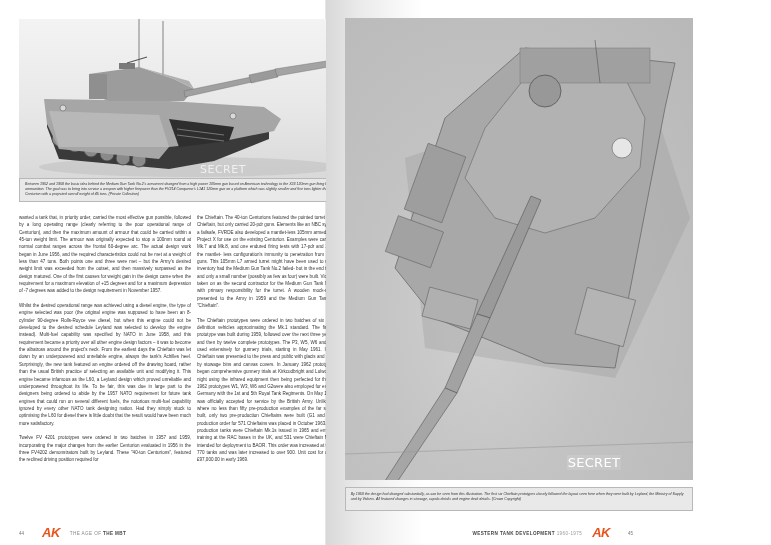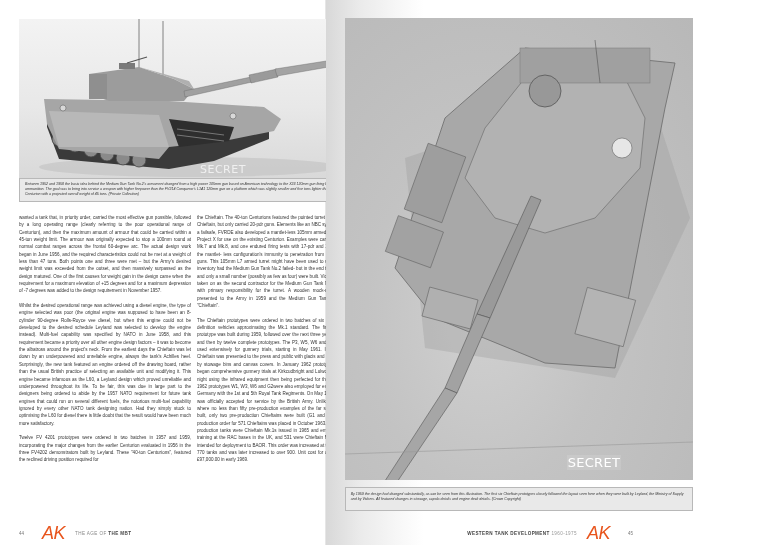--- a/index.html
+++ b/index.html
@@ -35,22 +35,22 @@
     }
     .col1 { left: 19px; }
     .col2 { left: 197px; }
     .body-col p { margin-bottom: 7.3px; }
 
     .footer-left {
       position: absolute; left: 19px; top: 527px; height: 12px; display: flex; align-items: center;
     }
     .page-num { font-size: 4.5px; color: #777; }
     .ak-logo {
-      font-family: "Liberation Sans", sans-serif; font-weight: normal; font-style: italic;
-      font-size: 18px; color: #e8541c; letter-spacing: -0.5px; line-height: 12px;
+      font-family: "Liberation Sans", sans-serif; font-weight: bold; font-style: italic;
+      font-size: 13px; color: #e8541c; letter-spacing: -0.5px; line-height: 12px;
     }
     .footer-title-left { font-size: 4.6px; color: #888; letter-spacing: 0.4px; }
     .footer-title-left b { color: #444; font-weight: bold; }
 
     
     .page-right {
       position: relative; width: 386px; height: 545px;
       background: linear-gradient(90deg, #d8d8d8 0%, #eaeaea 10%, #f7f7f7 22%, #ffffff 30%);
     }
     .photo-right {

